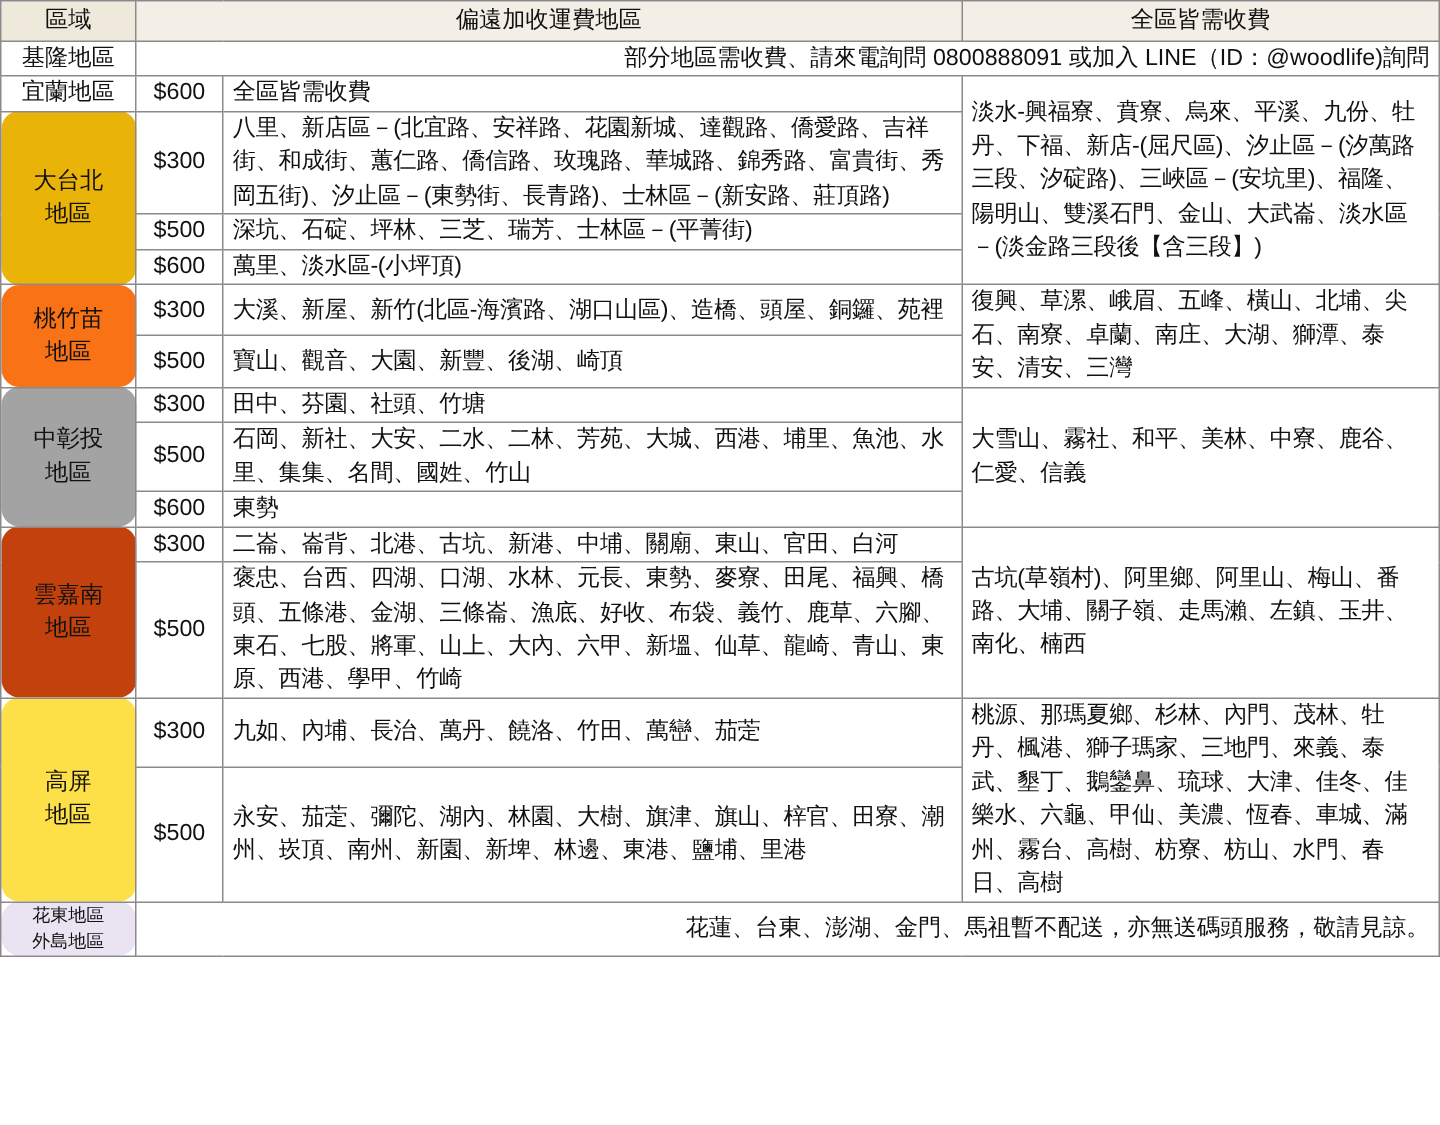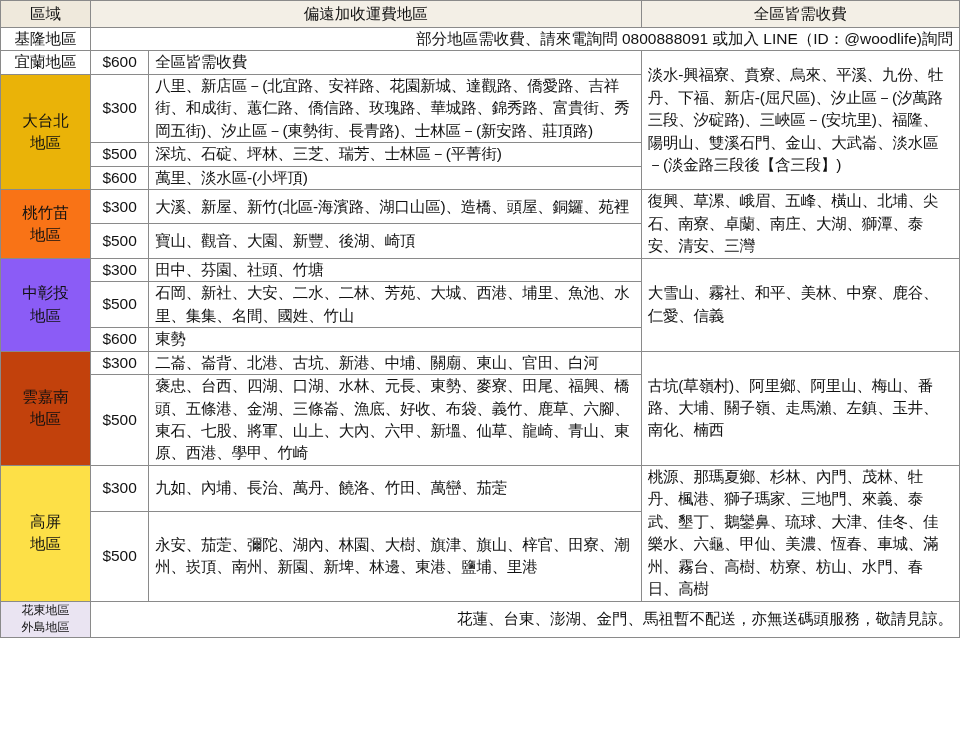--- a/index.html
+++ b/index.html
@@ -36,20 +36,21 @@
   }
   .hdr-region { background: #efe9dc; }
   .hdr-remote { background: #f3efe6; }
   .hdr-none   { background: #f3efe6; }
 
   .region {
     text-align: center;
     font-weight: bold;
     font-size: 16.5px;
     line-height: 1.5;
+    border-radius: 12px;
   }
   .price {
     text-align: center;
     font-size: 15.5px;
     width: 58px;
   }
   .areas {
     text-align: left;
     font-size: 15.5px;
     letter-spacing: -0.2px;
@@ -62,21 +63,21 @@
   }
   .notice {
     text-align: right;
     font-size: 15.5px;
   }
   
   .c-keelung { background: #ffffff; }
   .c-yilan   { background: #ffffff; }
   .c-taipei  { background: #eab308; }
   .c-taoyuan { background: #f97316; }
-  .c-central { background: #8b5cf6; }
+  .c-central { background: #a3a3a3; }
   .c-south   { background: #c2410c; }
   .c-kaoping { background: #fde047; }
   .c-island  { background: #eae4f2; }
   .white { background: #ffffff; }
 </style>
 </head>
 <body>
 
 <table class="fee-table">
   <colgroup>

